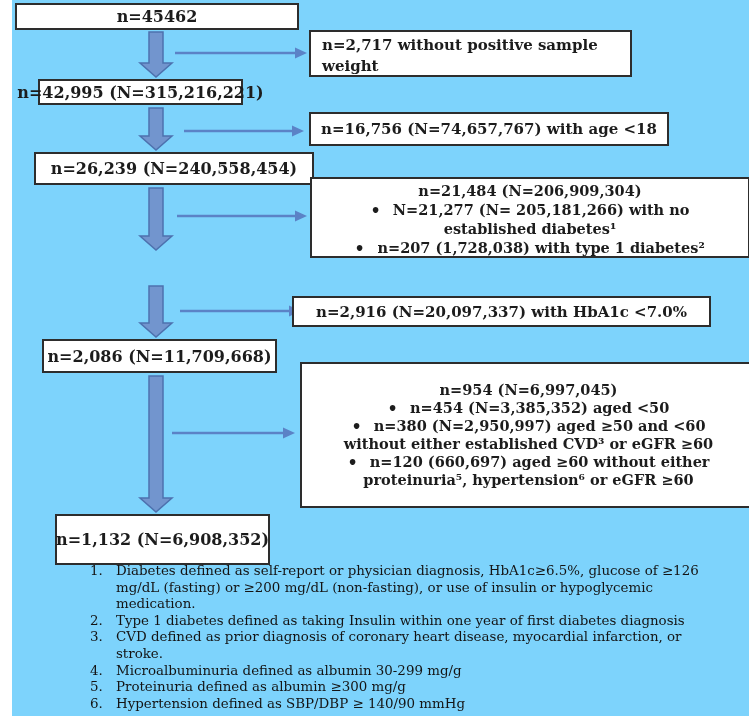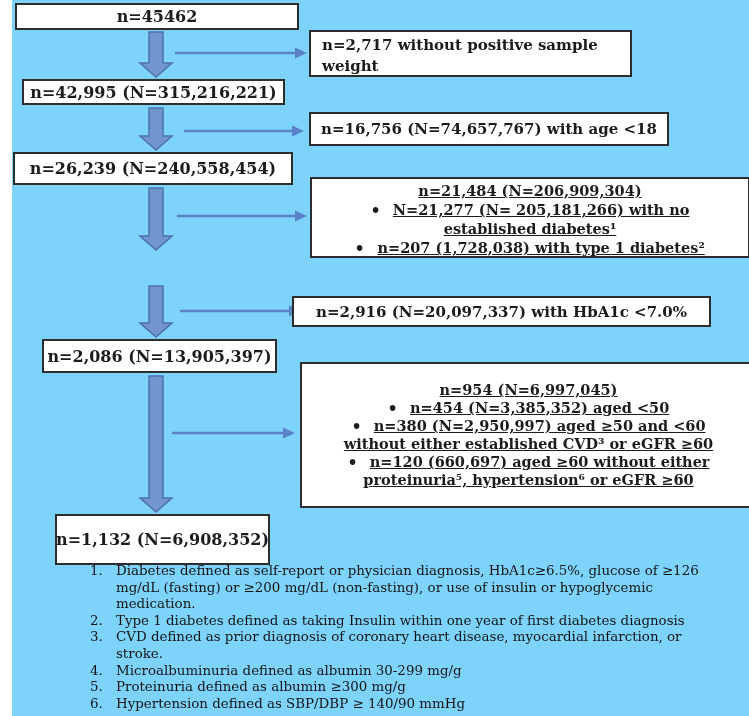--- a/index.html
+++ b/index.html
@@ -54,21 +54,21 @@
     line-height: 21px;
   }
   .side-multi {
     display: block;
     text-align: center;
     font-size: 14.5px;
     line-height: 19px;
     padding-top: 2px;
   }
   .side-multi.tight { line-height: 18px; padding-top: 17px; }
-  .hdr-line, .cont-line, .bullet-line { text-align: center; text-decoration: underline; }
+  .hdr-line, .cont-line, .bullet-line { text-align: center; }
   .bullet-line::before {
     content: "\2022";
     display: inline-block;
     margin-right: 13px;
     transform: scale(1.1);
   }
   .footnotes {
     position: absolute;
     font-size: 13.4px;
     line-height: 16.6px;
@@ -111,31 +111,31 @@
     <g>
       <line x1="160" y1="433" x2="272" y2="433" stroke="#5B82C6" stroke-width="2.6"></line>
       <polygon points="271,427.5 283,433 271,438.5" fill="#5B82C6"></polygon>
     </g>
   </svg>
 
   <div class="box main-box" style="left:3px; top:3px; width:284px; height:27px">
     <span>n=45462</span>
   </div>
 
-  <div class="box main-box" style="left:10px; top:79px; width:263px; height:26px">
+  <div class="box main-box" style="left:26px; top:79px; width:205px; height:26px">
     <span>n=42,995 (N=315,216,221)</span>
   </div>
 
-  <div class="box main-box" style="left:1px; top:152px; width:280px; height:33px">
+  <div class="box main-box" style="left:22px; top:152px; width:280px; height:33px">
     <span>n=26,239 (N=240,558,454)</span>
   </div>
 
 
   <div class="box main-box" style="left:30px; top:339px; width:235px; height:34px">
-    <span>n=2,086 (N=13,905,397)</span>
+    <span>n=2,086 (N=11,709,668)</span>
   </div>
 
   <div class="box main-box" style="left:43px; top:514px; width:215px; height:51px">
     <span>n=1,132 (N=6,908,352)</span>
   </div>
 
   <div class="box side-box side-wrap" style="left:297px; top:30px; width:323px; height:47px">
     <span>n=2,717 without positive sample weight</span>
   </div>
 

